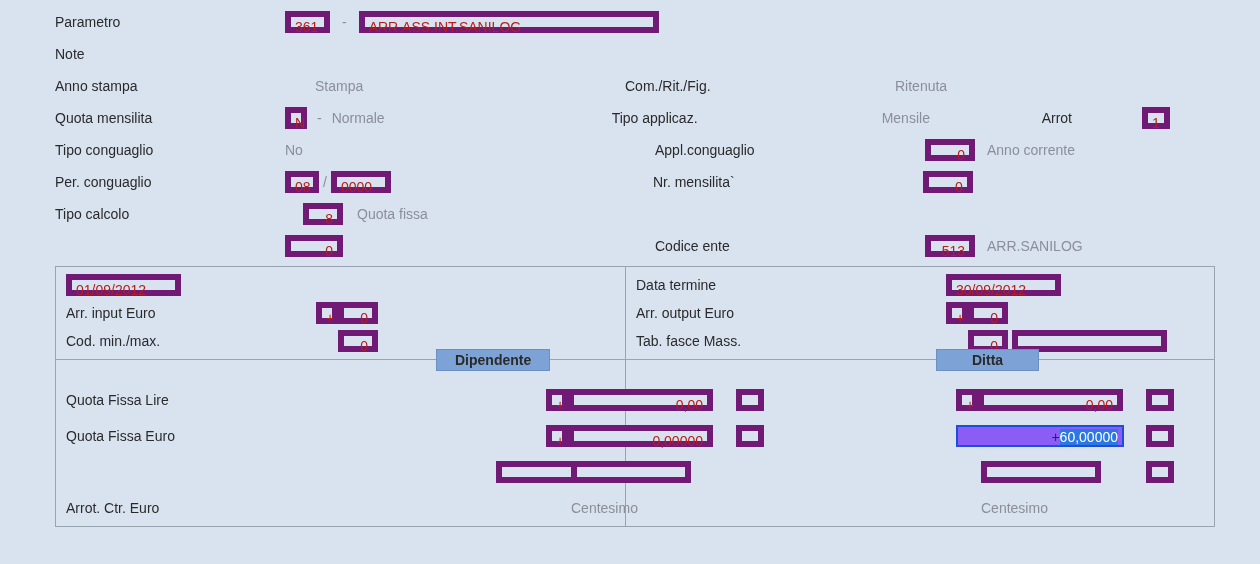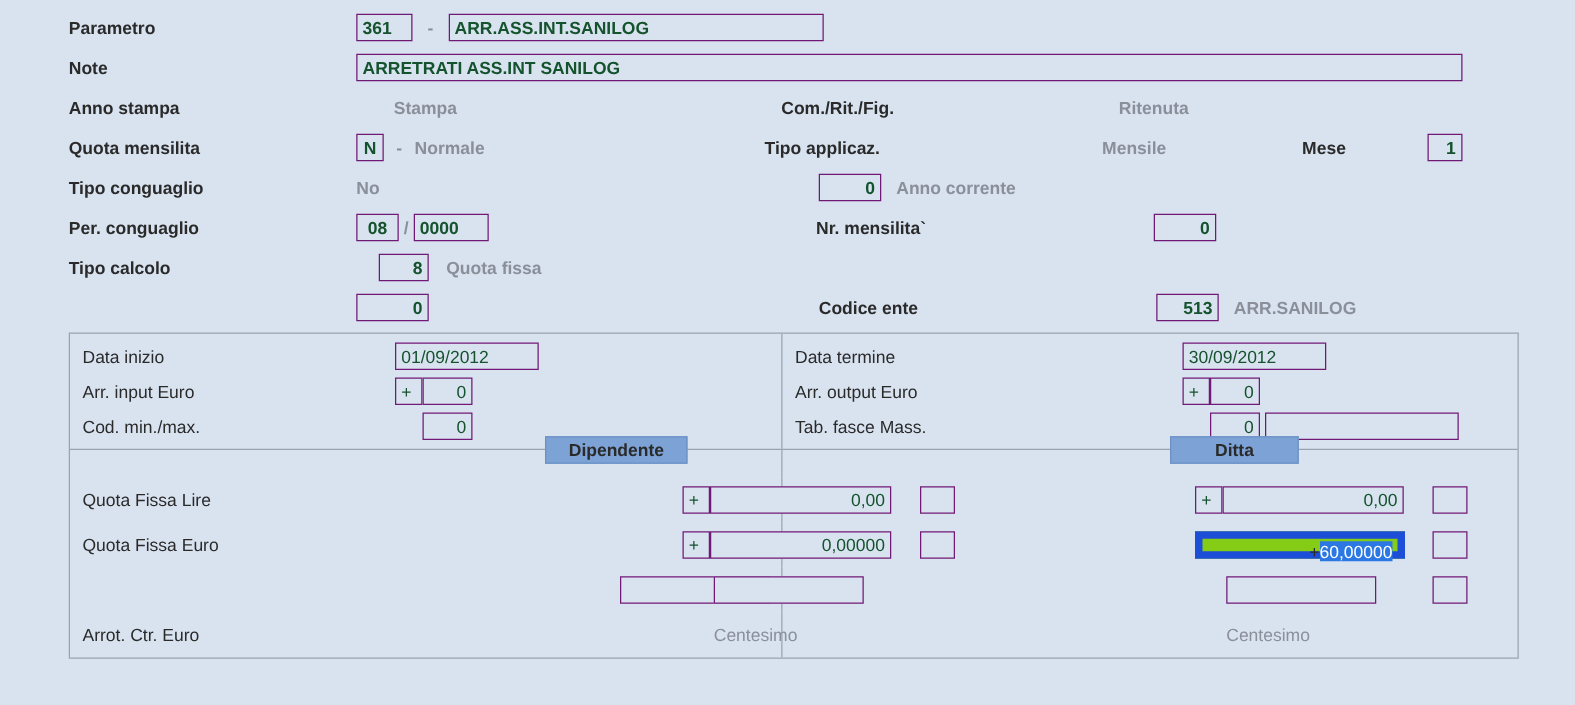--- a/index.html
+++ b/index.html
@@ -8,37 +8,37 @@
       font-size: 14px;
       background: #d9e3f0;
       color: #2a2a2a;
       width: 1260px;
       height: 564px;
       padding: 10px 0 0 0;
     }
     .label { color: #2a2a2a; }
     .muted { color: #8a8f99; }
     .field {
-      border: 1px solid #701a75;
+      border: 6px solid #701a75;
       background: #d9e3f0;
       padding: 1px 4px;
-      color: #14532d;
+      color: #b91c1c;
       display: inline-block;
       height: 22px;
       line-height: 18px;
     }
     .field.active {
-      background: #84cc16;
-      border: 6px solid #1d4ed8;
+      background: #8b5cf6;
+      border: 2px solid #1d4ed8;
       color: #2a2a2a;
     }
     .field.right { text-align: right; }
     .field.center { text-align: center; }
     .row { display: flex; align-items: center; margin-bottom: 8px; min-height: 24px; }
-    .upper { padding-left: 55px; font-weight: bold; }
+    .upper { padding-left: 55px; }
     .hdr-tab {
       background: #7da3d6;
       border: 1px solid #6a90c4;
       padding: 2px 18px;
       font-weight: bold;
       color: #2a2a2a;
       display: inline-block;
     }
     .section-box {
       border: 1px solid #9aa3b0;
@@ -58,44 +58,44 @@
 <div class="upper">
   <div class="row">
     <span class="label" style="width:230px">Parametro</span>
     <span class="field" style="width:45px">361</span>
     <span class="muted" style="padding:0 12px">-</span>
     <span class="field" style="width:300px">ARR.ASS.INT.SANILOG</span>
   </div>
 
   <div class="row">
     <span class="label" style="width:230px">Note</span>
-    <span class="field" style="width:885px">ARRETRATI ASS.INT SANILOG</span>
   </div>
 
   <div class="row">
     <span class="label" style="width:230px">Anno stampa</span>
     <span class="muted" style="width:340px; padding-left:30px">Stampa</span>
     <span class="label" style="width:270px">Com./Rit./Fig.</span>
     <span class="muted">Ritenuta</span>
   </div>
 
   <div class="row">
     <span class="label" style="width:230px">Quota mensilita</span>
     <span class="field center" style="width:22px">N</span>
     <span class="muted" style="padding:0 10px">-</span>
     <span class="muted" style="width:280px">Normale</span>
     <span class="label" style="width:270px">Tipo applicaz.</span>
     <span class="muted" style="width:160px">Mensile</span>
-    <span class="label" style="width:100px">Mese</span>
+    <span class="label" style="width:100px">Arrot</span>
     <span class="field right" style="width:28px">1</span>
   </div>
 
   <div class="row">
     <span class="label" style="width:230px">Tipo conguaglio</span>
     <span class="muted" style="width:370px">No</span>
+    <span class="label" style="width:270px">Appl.conguaglio</span>
     <span class="field right" style="width:50px">0</span>
     <span class="muted" style="padding-left:12px">Anno corrente</span>
   </div>
 
   <div class="row">
     <span class="label" style="width:230px">Per. conguaglio</span>
     <span class="field center" style="width:34px">08</span>
     <span class="muted" style="padding:0 4px">/</span>
     <span class="field" style="width:60px">0000</span>
     <span style="width:262px"></span>
@@ -117,21 +117,20 @@
     <span class="field right" style="width:50px">513</span>
     <span class="muted" style="padding-left:12px">ARR.SANILOG</span>
   </div>
 </div>
 
 <div class="section-box">
 
   <div class="inner-row">
     <div class="cell-l">
       <div class="lr">
-        <span class="label lbl-col">Data inizio</span>
         <span class="field" style="width:115px">01/09/2012</span>
       </div>
       <div class="lr">
         <span class="label lbl-col">Arr. input Euro</span>
         <span class="field" style="width:22px">+</span>
         <span class="field right" style="width:40px">0</span>
       </div>
       <div class="lr">
         <span class="label lbl-col">Cod. min./max.</span>
         <span class="field right" style="width:40px; margin-left:22px">0</span>

